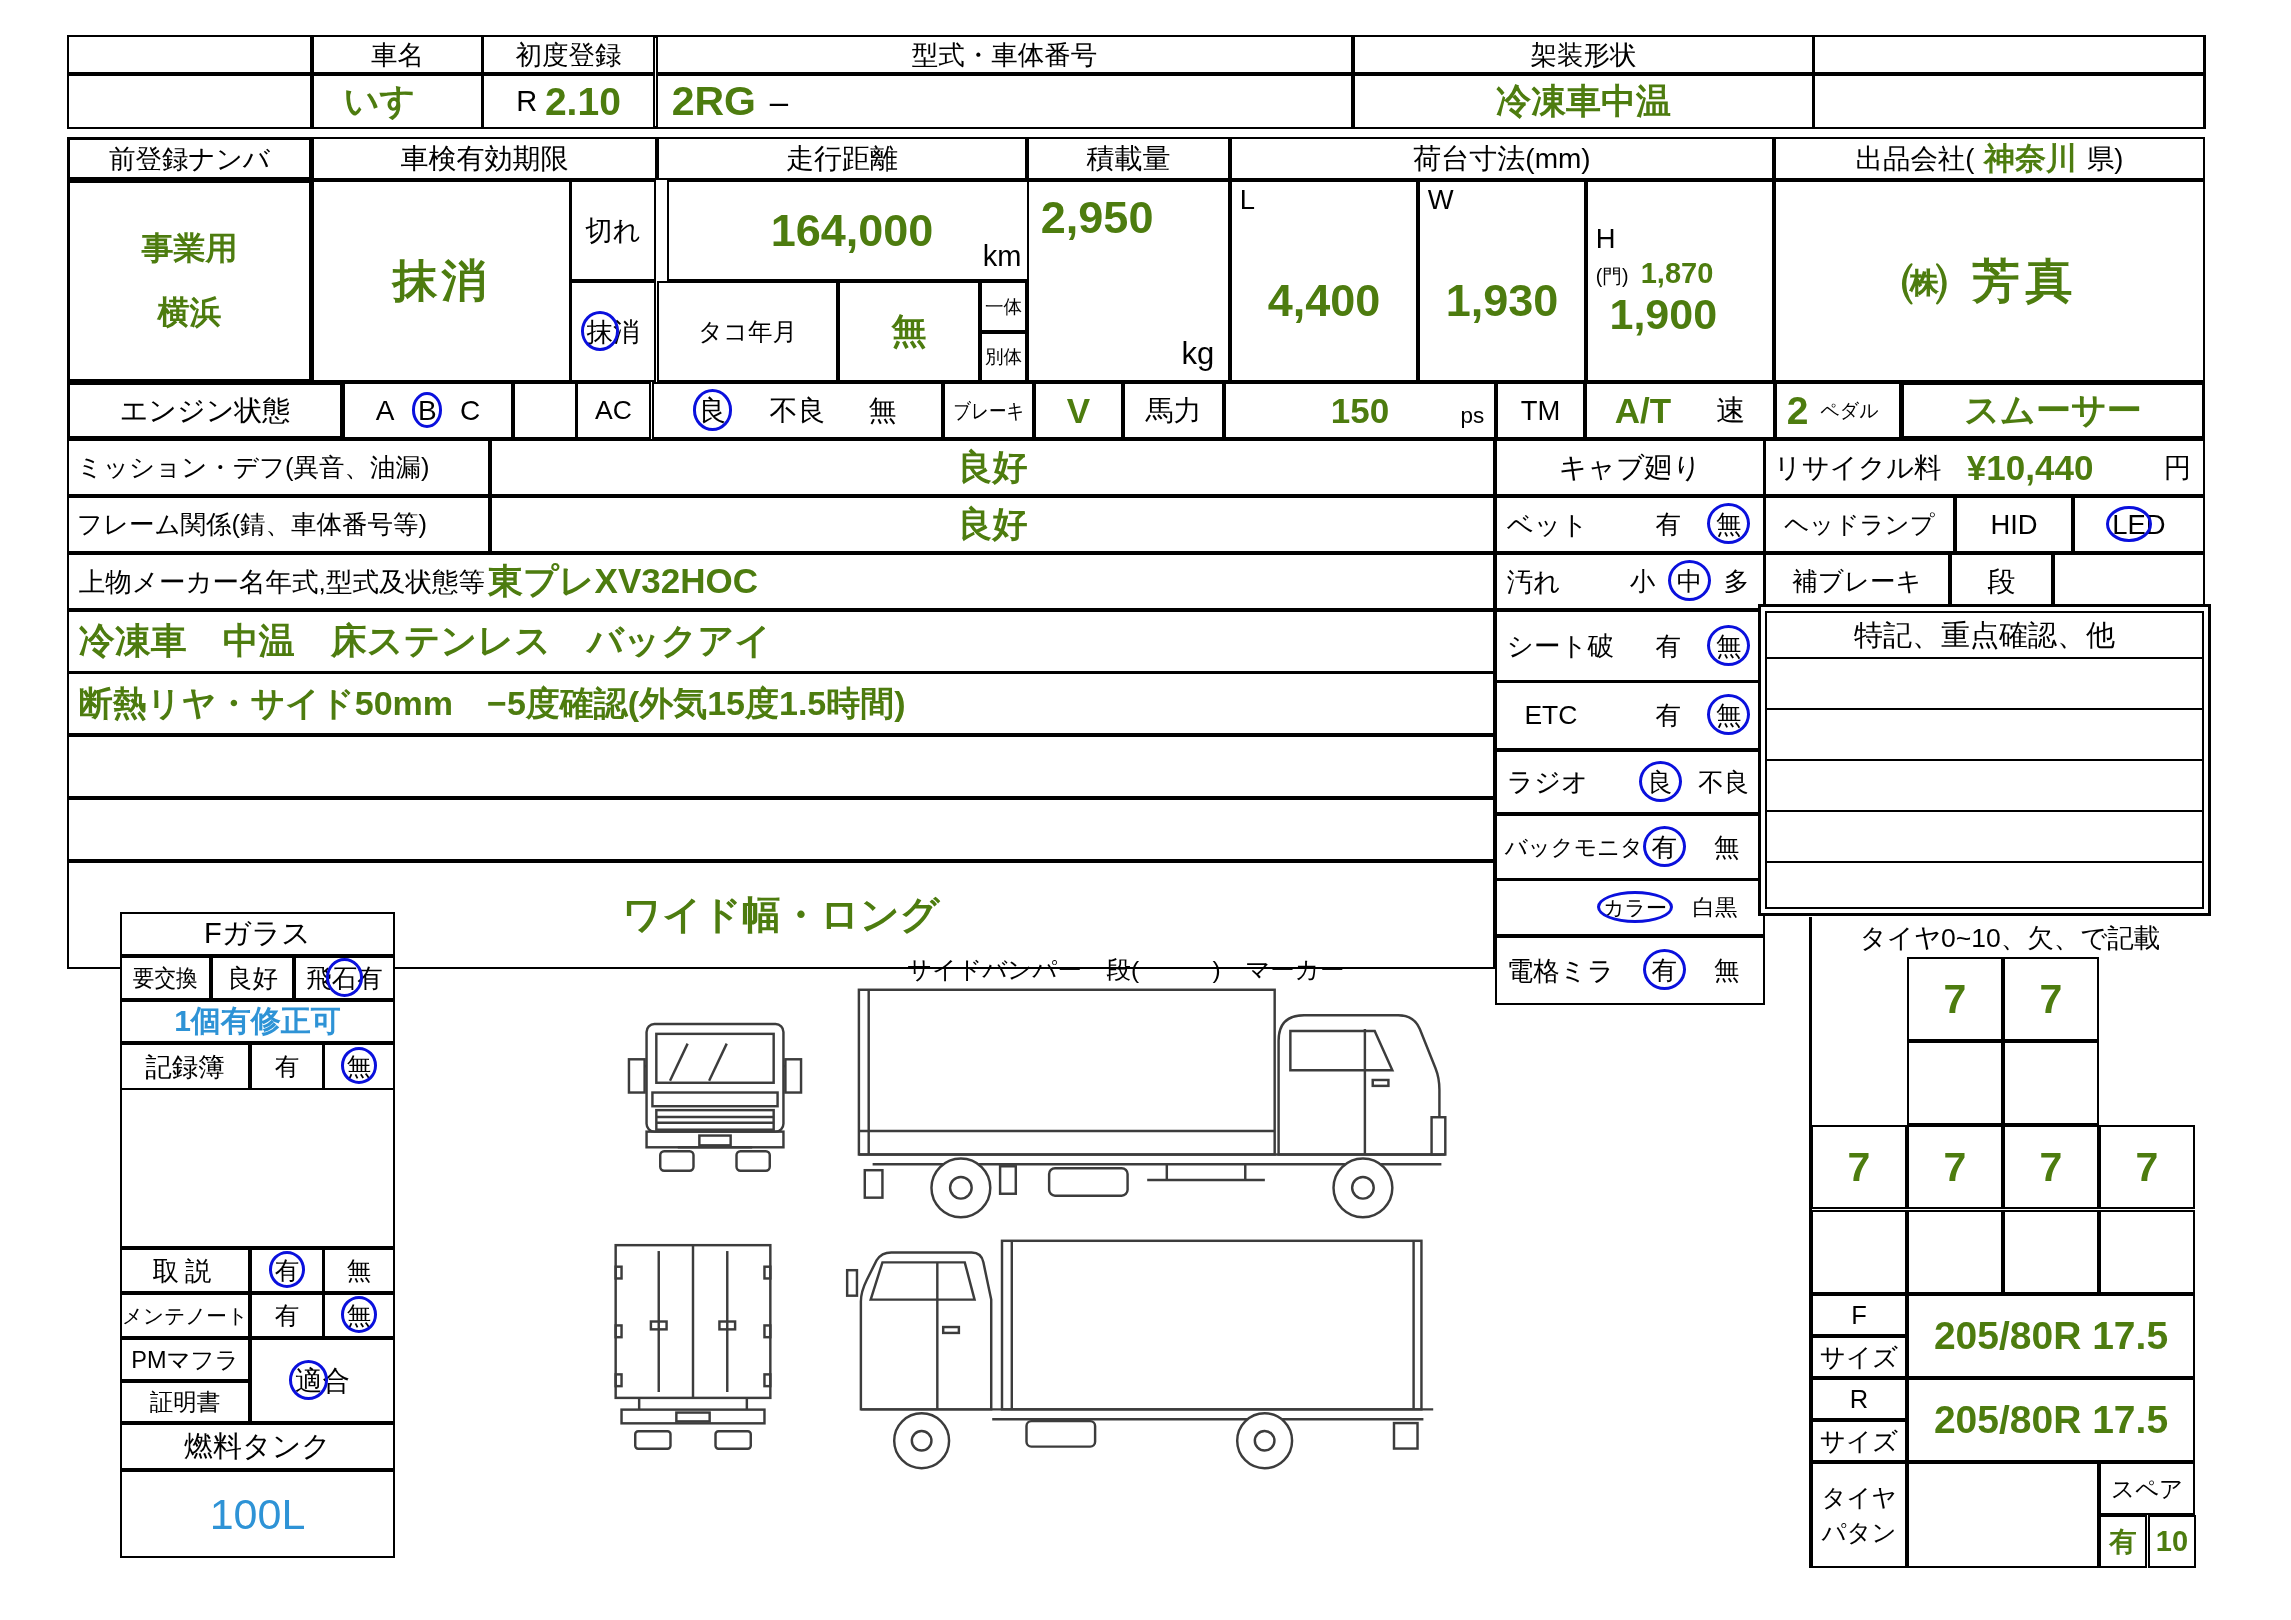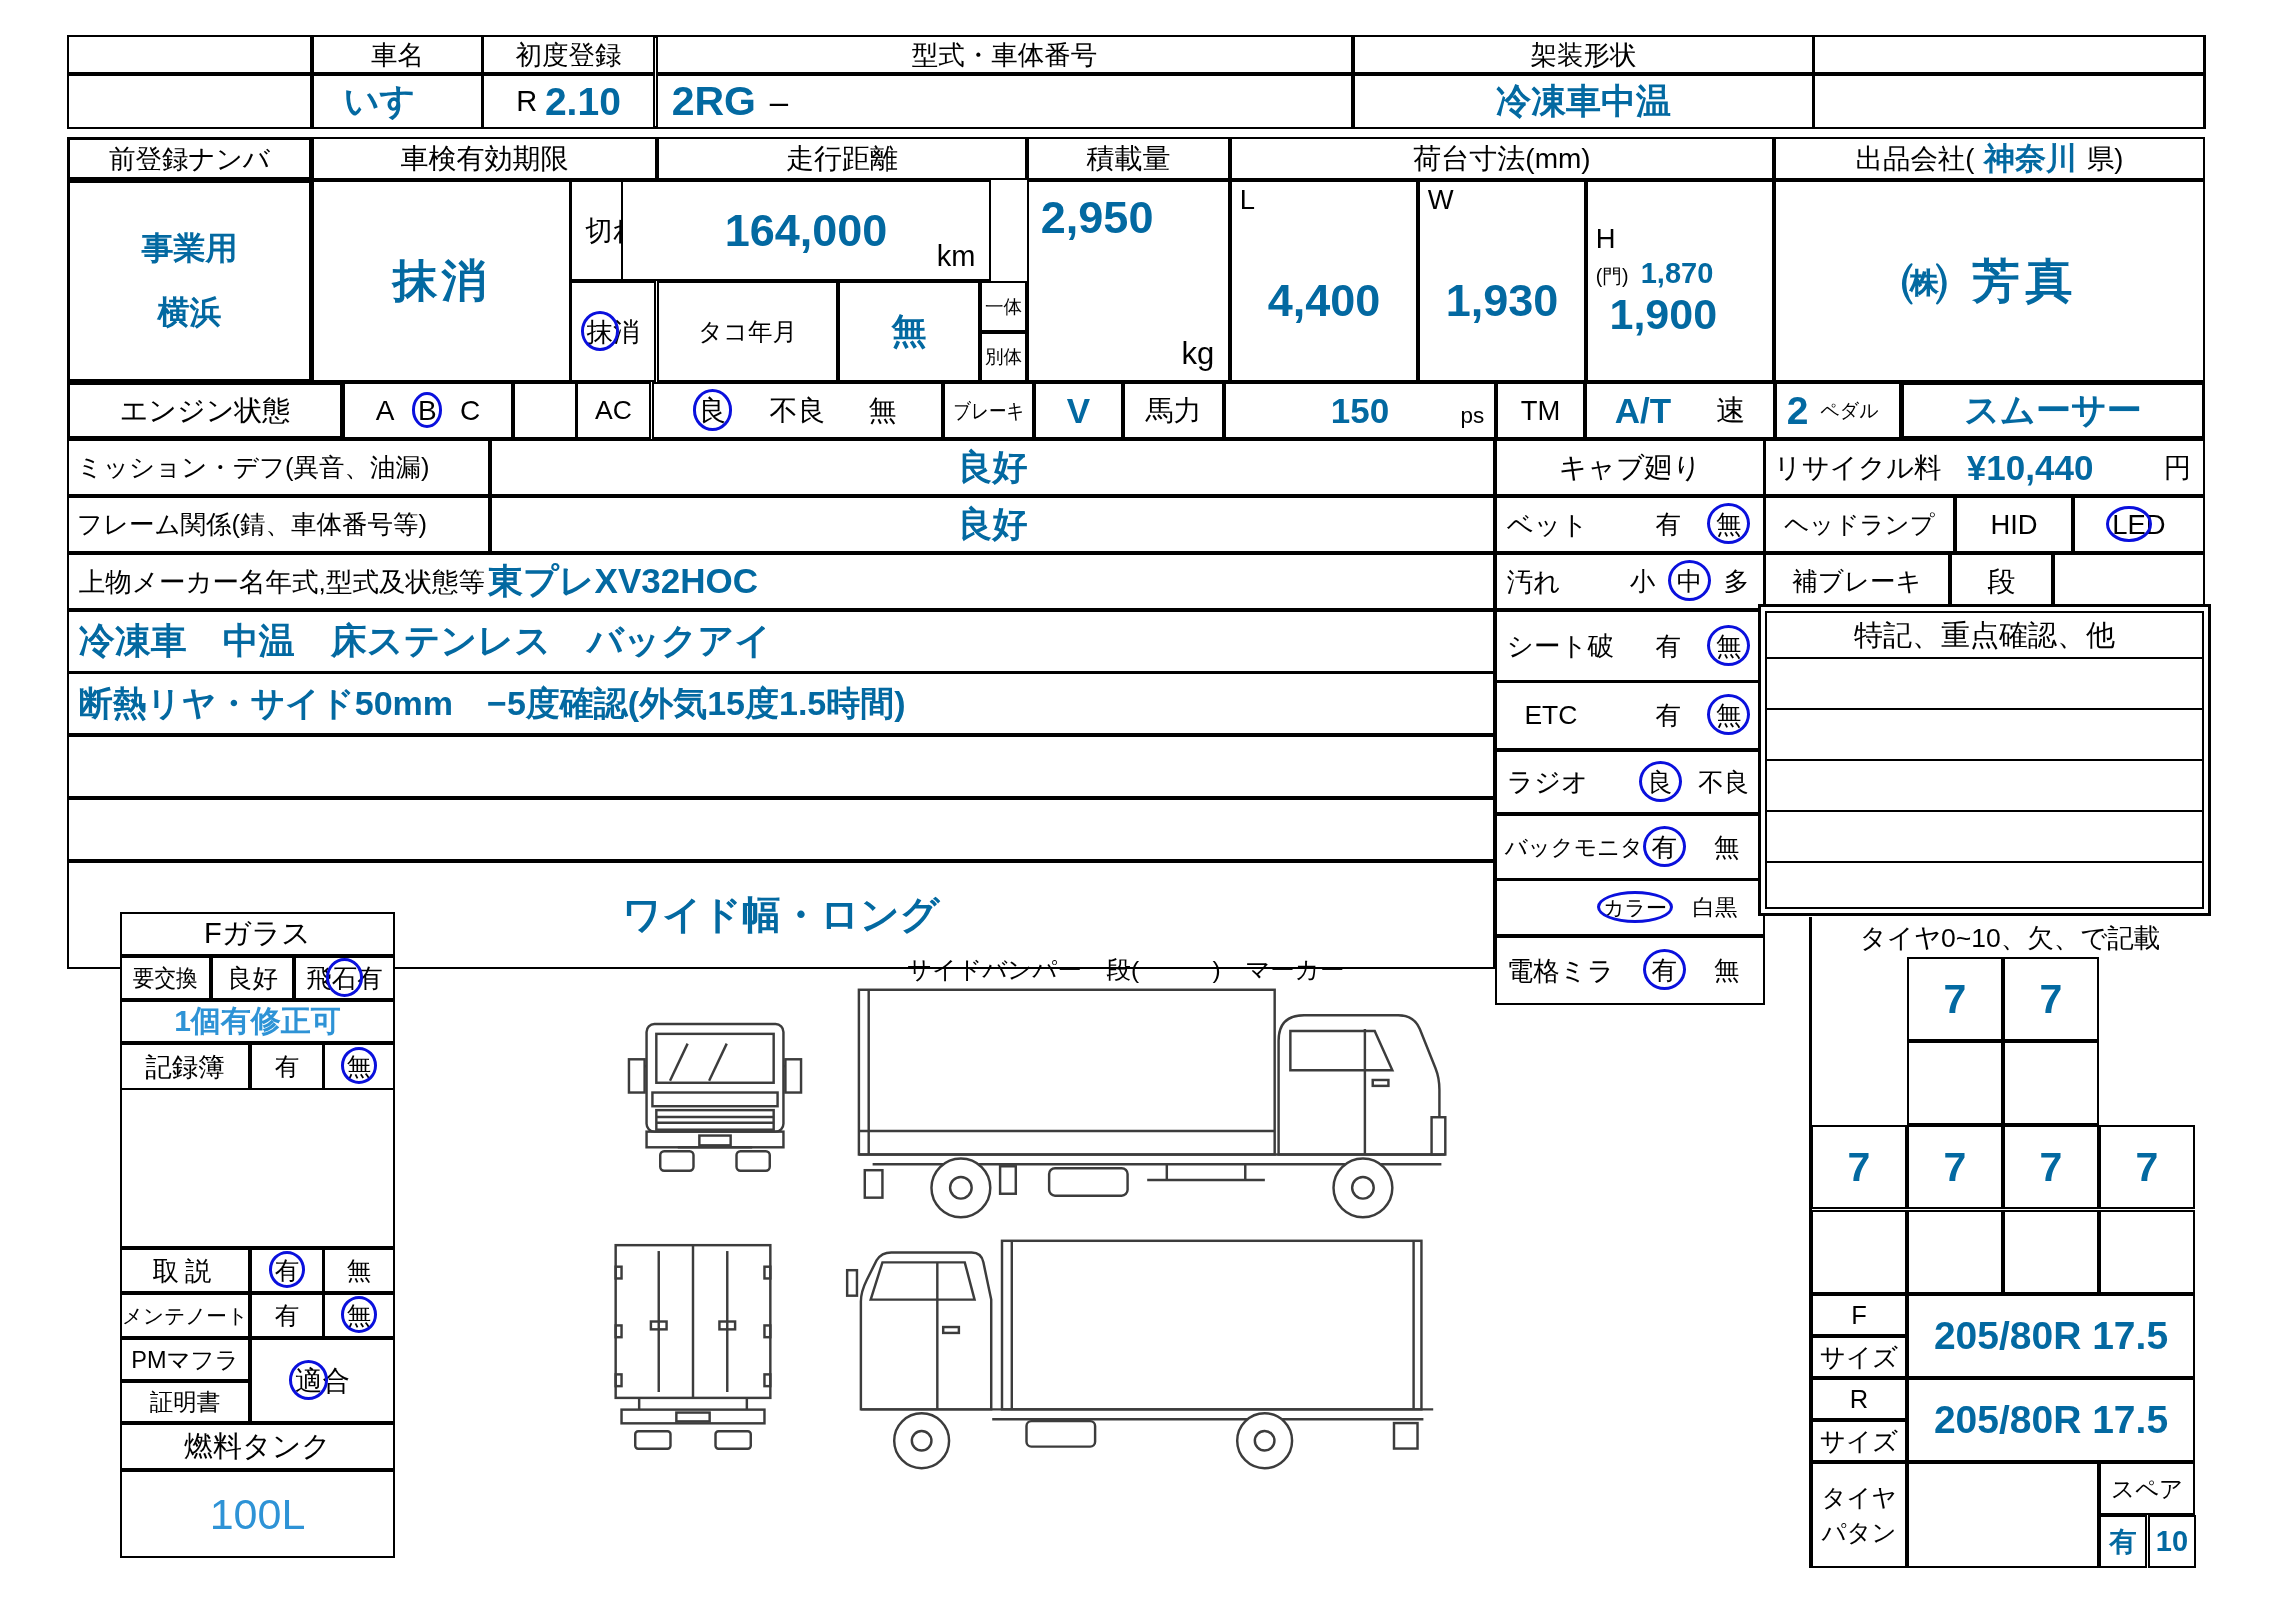--- a/index.html
+++ b/index.html
@@ -8,21 +8,21 @@
     font-family:"Liberation Sans","DejaVu Sans",sans-serif;color:#000;
     -webkit-font-smoothing:antialiased;
   }
   .c{position:absolute;box-sizing:border-box;border:2.4px solid #000;
      display:flex;align-items:center;justify-content:center;background:#fff;}
   .thk{border-width:3.5px;}
   .nb{border:none;background:transparent;}
   .l{justify-content:flex-start;}
   .r{justify-content:flex-end;}
   .col{flex-direction:column;}
-  .blue{color:#0369a1;font-weight:bold;}
+  .blue{color:#4d7c0f;font-weight:bold;}
   .lblue{color:#2e93d6;font-weight:bold;}
   .blk{color:#000;}
   .ws{white-space:pre;}
   .mk{position:relative;display:inline-block;}
   .mk::after{content:"";position:absolute;left:-8.8px;right:-8.8px;top:-3.9px;bottom:-2px;
              border:3.9px solid #0a10dd;border-radius:50%;pointer-events:none;}
   .mk2::after{left:-5.9px;right:-5.9px;top:-2.9px;bottom:-1px;border-width:3.4px;}
   .line{position:absolute;background:#000;}
   svg{position:absolute;overflow:visible;}
   .tl{position:absolute;font-size:25.5px;}
@@ -90,21 +90,21 @@
 </div>
 <div class="c" style="left:312px;top:180px;width:259px;height:202px;">
     <span class="blue" style="font-size:45px;letter-spacing:3.9px;">抹消</span>
   </div>
 <div class="c" style="left:570px;top:180px;width:86px;height:101px;">
     <span style="font-size:27.4px;">切れ</span>
   </div>
 <div class="c" style="left:570px;top:281px;width:86px;height:101px;">
   <span style="font-size:26.5px;"><span class="mk mk2">抹</span><span>消</span></span>
 </div>
-<div class="c" style="left:621px;top:180px;width:370px;height:101px;">
+<div class="c" style="left:667px;top:180px;width:370px;height:101px;">
   <span class="blue" style="font-size:45px;">164,000</span>
   <span class="blk" style="position:absolute;right:13.7px;bottom:5.9px;font-size:29px;">km</span>
 </div>
 <div class="c" style="left:657px;top:281px;width:181px;height:101px;">
     <span style="font-size:24.5px;">タコ年月</span>
   </div>
 <div class="c" style="left:838px;top:281px;width:142px;height:101px;">
     <span class="blue" style="font-size:35px;">無</span>
   </div>
 <div class="c" style="left:980px;top:281px;width:47px;height:51px;">

